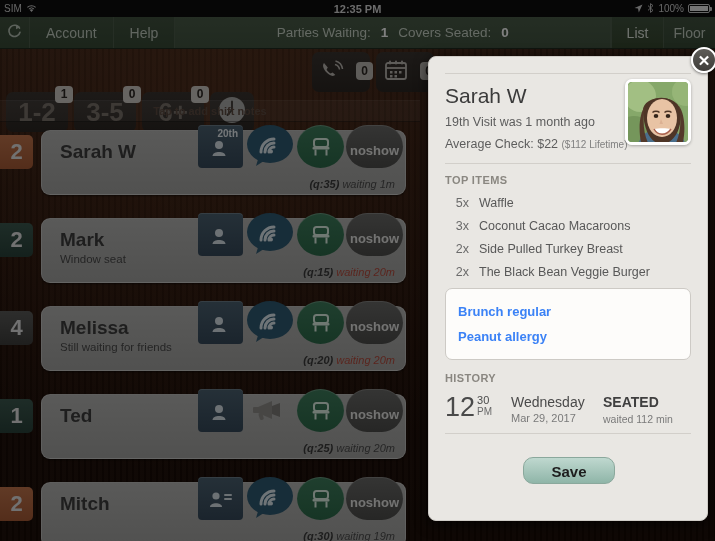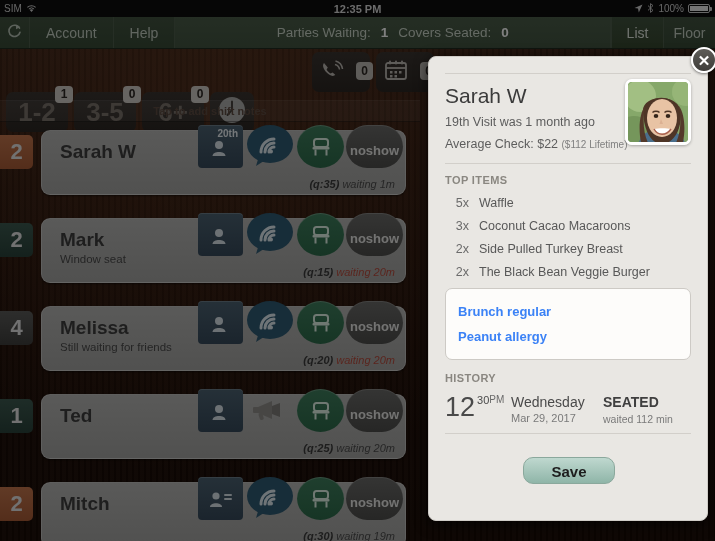--- a/index.html
+++ b/index.html
@@ -220,21 +220,21 @@
 
   .notes {
     background: #fdfcfa; border: 1px solid #cdcac5; border-radius: 7px;
     padding: 10px 12px; margin: 6px 0 12px 0;
   }
   .note { font-size: 13px; font-weight: bold; color: #3b82f6; padding: 5px 0; }
 
   .hist { display: flex; align-items: flex-start; margin-top: 6px; }
   .hist-time { display: flex; align-items: flex-start; width: 66px; }
   .hist-hour { font-size: 27px; color: #4a4a4a; line-height: 27px; }
-  .hist-sub { display: flex; flex-direction: row; margin-left: 2px; }
+  .hist-sub { display: flex; flex-direction: column; margin-left: 2px; }
   .hist-min { font-size: 11px; color: #4a4a4a; line-height: 12px; }
   .hist-ampm { font-size: 10px; color: #6a6a6a; line-height: 11px; }
   .hist-day { font-size: 14px; color: #4a4a4a; }
   .hist-date { font-size: 11px; color: #7a7a7a; margin-top: 2px; }
   .hist-mid { width: 92px; }
   .hist-status { font-size: 14px; font-weight: bold; color: #3f3f3f; }
   .hist-waited { font-size: 10.5px; color: #7a7a7a; margin-top: 3px; }
 
   .savewrap { position: absolute; left: 0; bottom: 36px; width: 280px; text-align: center; }
   .savebtn {

